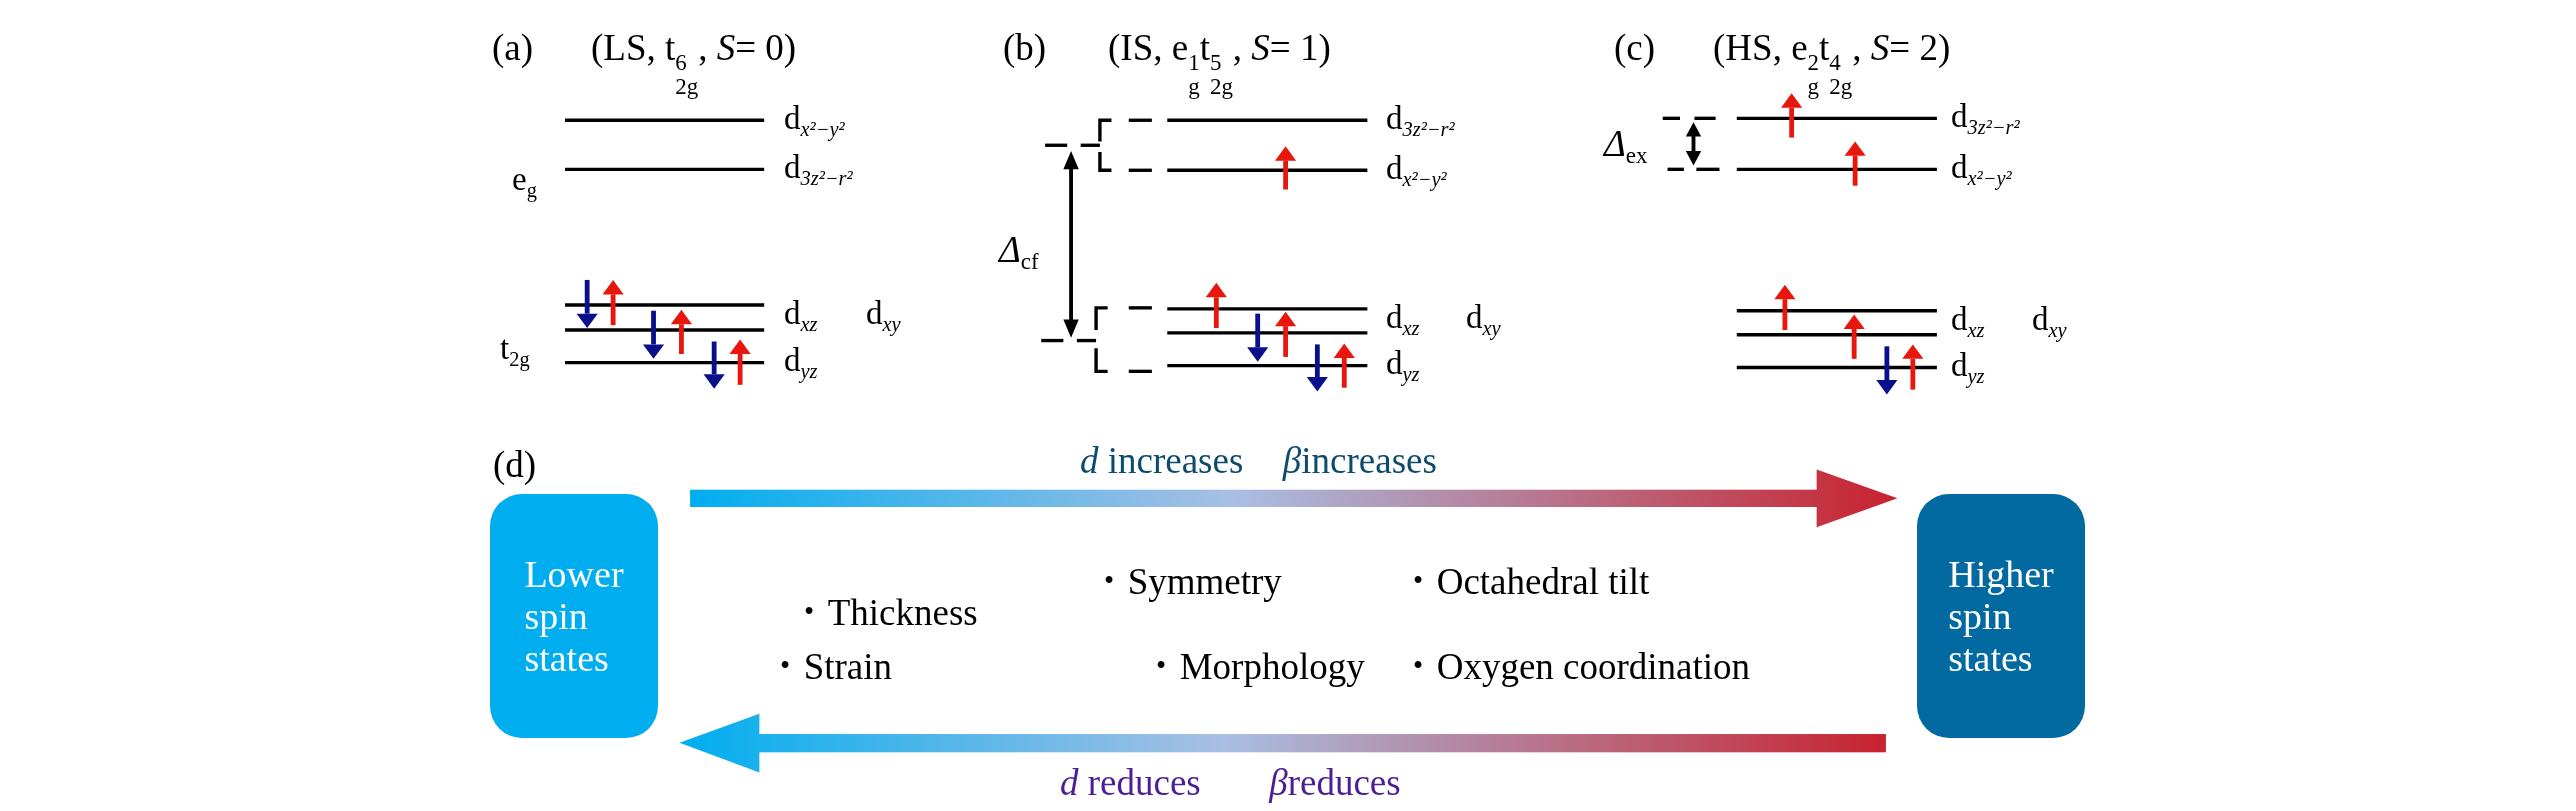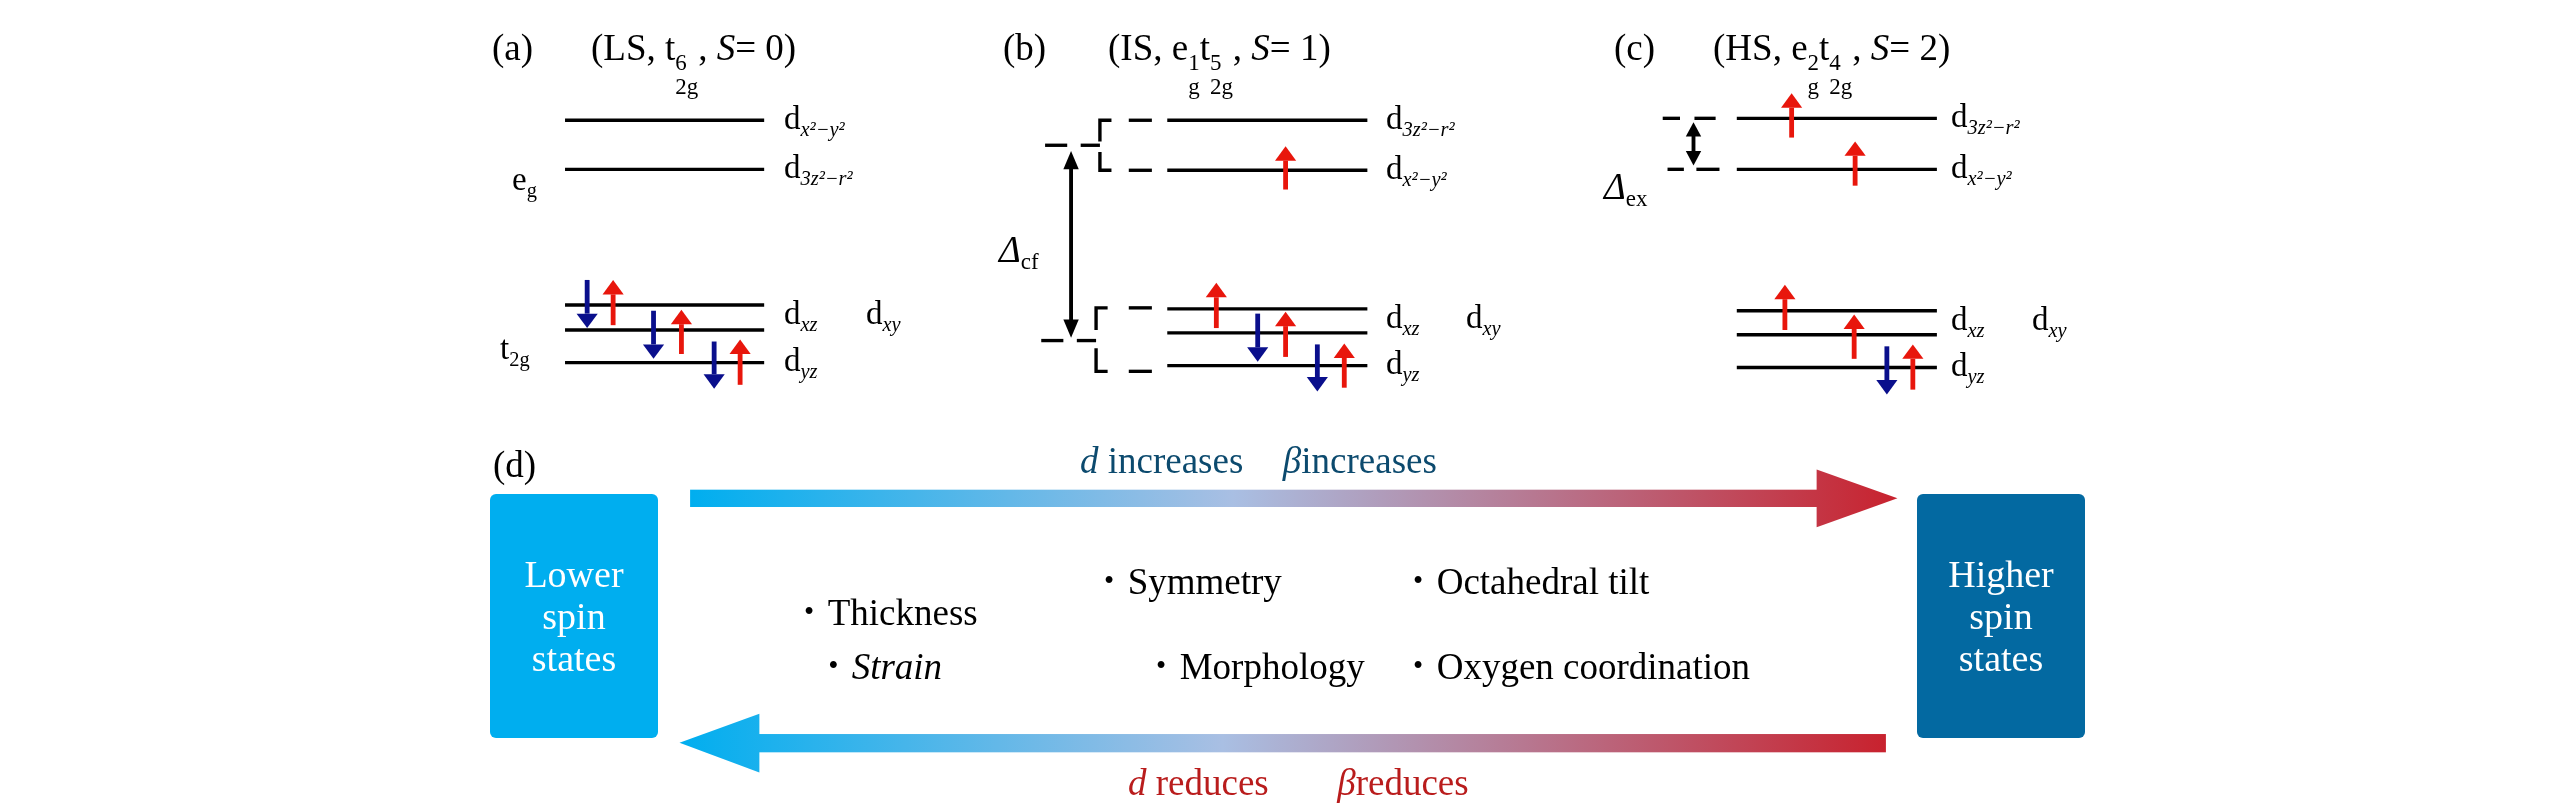--- a/index.html
+++ b/index.html
@@ -7,22 +7,22 @@
          font-family: "Liberation Serif", "DejaVu Serif", serif; color: #000; }
   .abs { position: absolute; white-space: nowrap; }
   .title { font-size: 37px; line-height: 1; }
   .lbl { font-size: 33px; line-height: 1; }
   .sub { font-size: 0.62em; vertical-align: -0.32em; }
   .supsub { display: inline-flex; flex-direction: column; vertical-align: -0.45em;
             font-size: 0.62em; line-height: 1.05; text-align: left; }
   .it { font-style: italic; }
   .bullets { font-size: 37px; line-height: 1; }
   .bullet-dot { display: inline-block; margin-right: 13.5px; transform: translateY(-3.8px); font-size: 29px; }
-  .state-box { position: absolute; border-radius: 6px; color: #fff;
-               display: flex; align-items: center; justify-content: center; text-align: center;
+  .state-box { position: absolute; border-radius: 32px; color: #fff;
+               display: flex; align-items: center; justify-content: center; 
                font-size: 38px; line-height: 42px; }
   .state-box span { display: block; }
   .flow-label { font-size: 37px; line-height: 1; }
   svg { position: absolute; left: 0; top: 0; overflow: visible; }
 </style>
 </head>
 <body>
 
 <svg id="diagram-svg" width="2576" height="811" viewBox="0 0 2677 843">
   <defs>
@@ -216,21 +216,21 @@
 <div class="abs lbl" style="left:866px; top:297px;"><span>d</span><span class="sub it">xy</span></div>
 <div class="abs lbl" style="left:784px; top:344px;"><span>d</span><span class="sub it">yz</span></div>
 
 <div class="abs lbl" style="left:999px; top:231px; font-size:37px;"><span class="it">Δ</span><span class="sub">cf</span></div>
 <div class="abs lbl" style="left:1386px; top:102px;"><span>d</span><span class="sub it">3z²−r²</span></div>
 <div class="abs lbl" style="left:1386px; top:152px;"><span>d</span><span class="sub it">x²−y²</span></div>
 <div class="abs lbl" style="left:1386px; top:301px;"><span>d</span><span class="sub it">xz</span></div>
 <div class="abs lbl" style="left:1466px; top:301px;"><span>d</span><span class="sub it">xy</span></div>
 <div class="abs lbl" style="left:1386px; top:347px;"><span>d</span><span class="sub it">yz</span></div>
 
-<div class="abs lbl" style="left:1604px; top:125px; font-size:37px;margin-top:43px;"><span class="it">Δ</span><span class="sub">ex</span></div>
+<div class="abs lbl" style="left:1604px; top:125px; font-size:37px;"><span class="it">Δ</span><span class="sub">ex</span></div>
 <div class="abs lbl" style="left:1951px; top:100px;"><span>d</span><span class="sub it">3z²−r²</span></div>
 <div class="abs lbl" style="left:1951px; top:151px;"><span>d</span><span class="sub it">x²−y²</span></div>
 <div class="abs lbl" style="left:1951px; top:303px;"><span>d</span><span class="sub it">xz</span></div>
 <div class="abs lbl" style="left:2032px; top:303px;"><span>d</span><span class="sub it">xy</span></div>
 <div class="abs lbl" style="left:1951px; top:349px;"><span>d</span><span class="sub it">yz</span></div>
 
 <div class="abs title" style="left:493px; top:446px;">(d)</div>
 
 <div class="state-box" style="left: 490px; top: 494px; width: 168px; height: 244px; background: rgb(0, 174, 239);" id="low-box">
   <div>
@@ -246,26 +246,26 @@
     <span>states</span>
   </div>
 </div>
 
 <div class="abs flow-label" id="inc-label" style="left: 1080px; top: 442px; color: #0c4a6e;">
   <span class="it">d</span>
   <span>increases</span>
   <span style="display:inline-block; width:21px;"></span>
   <span class="it">β</span><span>increases</span>
 </div>
-<div class="abs flow-label" id="red-label" style="left: 1128px; top: 764px; color: #b91c1c;">
+<div class="abs flow-label" id="red-label" style="left: 1060px; top: 764px; color: #4c1d95;">
   <span class="it">d</span>
   <span>reduces</span>
   <span style="display:inline-block; width:50px;"></span>
   <span class="it">β</span><span>reduces</span>
 </div>
 
 <div class="abs bullets" style="left:804px; top:594px;font-family:Liberation Serif, serif;"><span class="bullet-dot">•</span><span>Thickness</span></div>
 <div class="abs bullets" style="left:1104px; top:563px;"><span class="bullet-dot">•</span><span>Symmetry</span></div>
 <div class="abs bullets" style="left:1413px; top:563px;"><span class="bullet-dot">•</span><span>Octahedral tilt</span></div>
-<div class="abs bullets" style="left:828px; top:648px;font-style:italic;"><span class="bullet-dot">•</span><span>Strain</span></div>
+<div class="abs bullets" style="left:780px; top:648px;"><span class="bullet-dot">•</span><span>Strain</span></div>
 <div class="abs bullets" style="left:1156px; top:648px;"><span class="bullet-dot">•</span><span>Morphology</span></div>
 <div class="abs bullets" style="left:1413px; top:648px;"><span class="bullet-dot">•</span><span>Oxygen coordination</span></div>
 
 
 </body></html>

